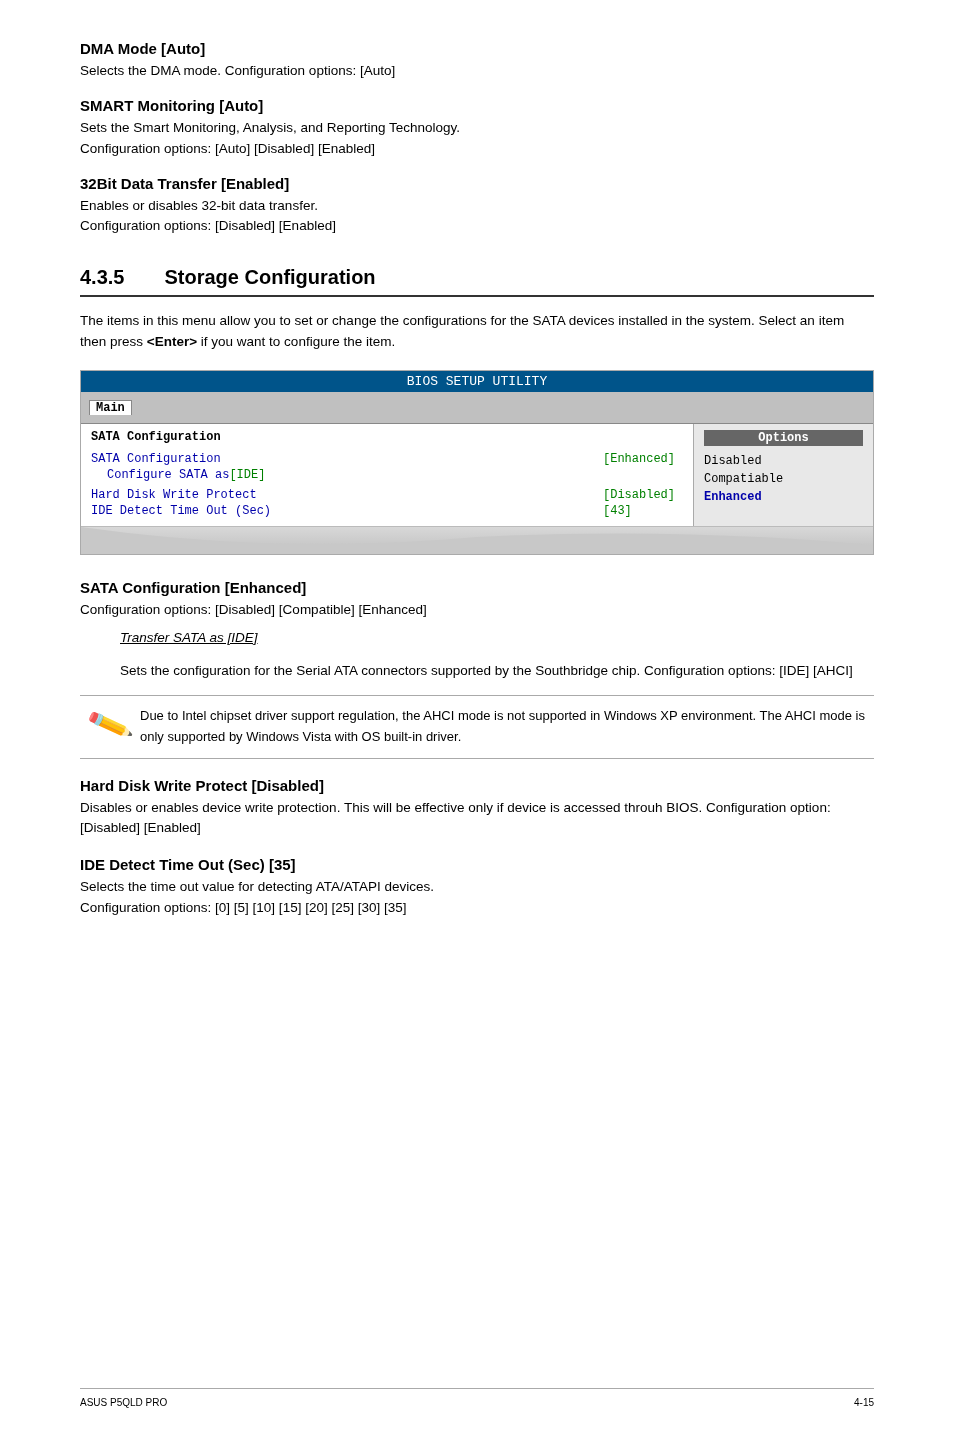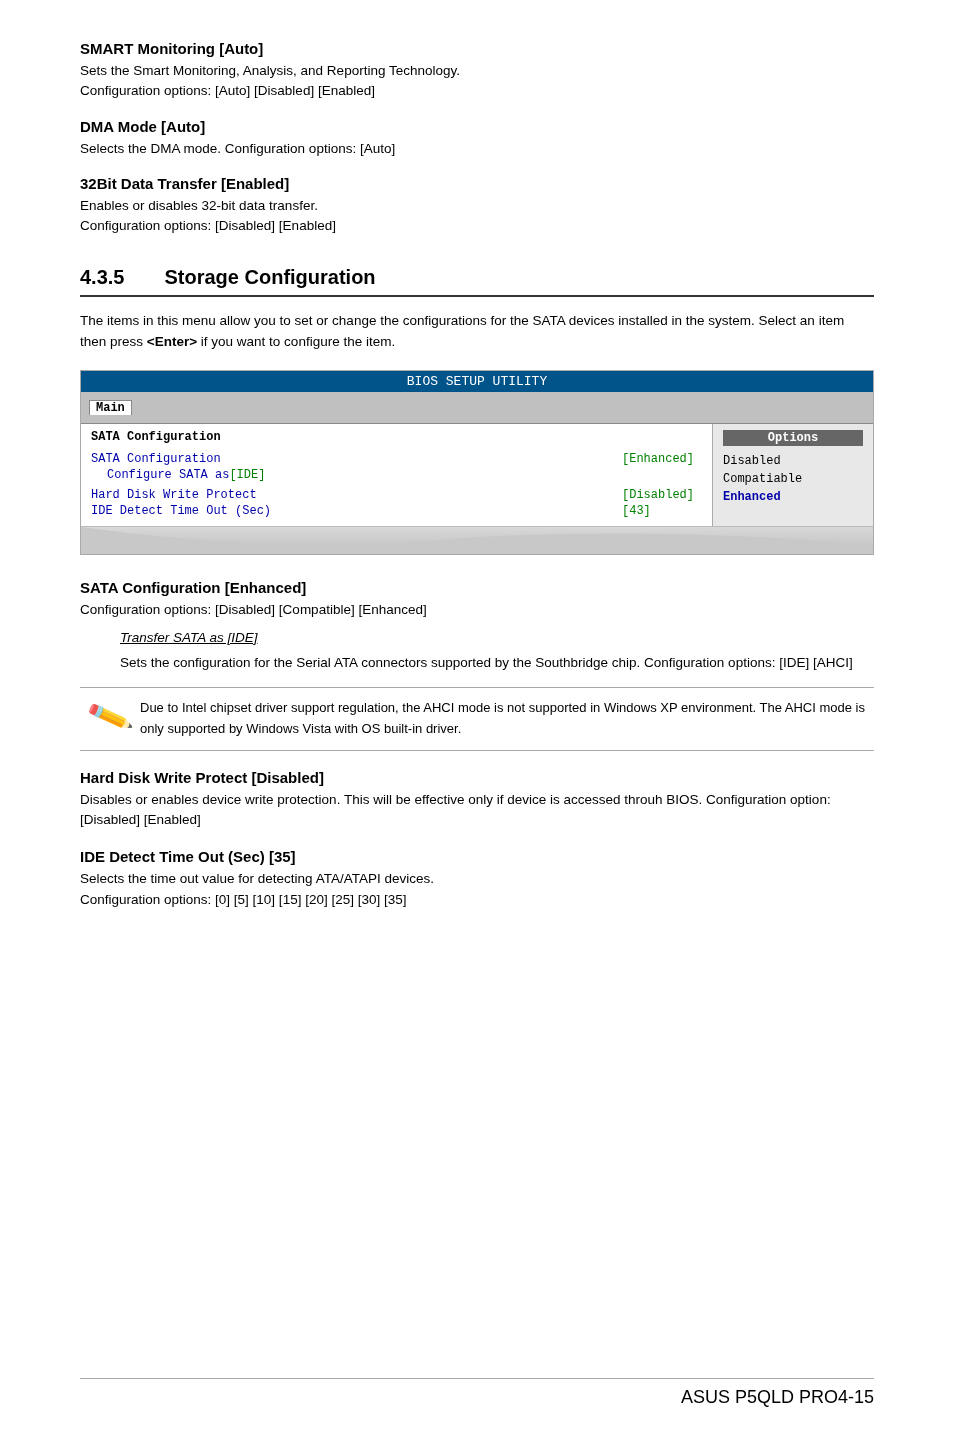--- a/index.html
+++ b/index.html
@@ -82,21 +82,21 @@
       display: flex;
       font-family: 'Courier New', monospace;
       font-size: 12px;
     }
     .bios-main {
       flex: 1;
       padding: 6px 10px;
       border-right: 1px solid #aaa;
     }
     .bios-options {
-      width: 160px;
+      width: 179px;
       padding: 6px 10px;
       background: #e8e8e8;
     }
     .bios-section-header {
       font-weight: bold;
       color: #000;
       margin-bottom: 8px;
       font-size: 12px;
     }
     .bios-options-header {
@@ -147,21 +147,21 @@
       line-height: 1.5;
     }
     .sub-italic {
       font-style: italic;
       text-decoration: underline;
       font-size: 13.5px;
       margin: 10px 0 2px 40px;
       display: block;
     }
     .sub-indent {
-      margin: 8px 0 10px 40px;
+      margin: 16px 0 10px 40px;
       font-size: 13.5px;
       line-height: 1.5;
     }
 
     
     .note-box {
       display: flex;
       border-top: 1px solid #aaa;
       border-bottom: 1px solid #aaa;
       padding: 10px 0;
@@ -188,41 +188,41 @@
 
     
     .page-footer {
       position: fixed;
       bottom: 30px;
       left: 80px;
       right: 80px;
       border-top: 1px solid #aaa;
       padding-top: 8px;
       display: flex;
-      justify-content: flex-end;
-      font-size: 18px;
+      justify-content: space-between;
+      font-size: 10px;
     }
 
     .entry-block {
       margin-bottom: 14px;
     }
   </style>
 </head>
 <body>
 
 <div>
 
   <div class="entry-block">
+    <div class="section-heading">DMA Mode [Auto]</div>
+    <div class="section-text">Selects the DMA mode. Configuration options: [Auto]</div>
+  </div>
+
+  <div class="entry-block">
     <div class="section-heading">SMART Monitoring [Auto]</div>
     <div class="section-text">Sets the Smart Monitoring, Analysis, and Reporting Technology.<br>Configuration options: [Auto] [Disabled] [Enabled]</div>
-  </div>
-
-  <div class="entry-block">
-    <div class="section-heading">DMA Mode [Auto]</div>
-    <div class="section-text">Selects the DMA mode. Configuration options: [Auto]</div>
   </div>
 
   <div class="entry-block">
     <div class="section-heading">32Bit Data Transfer [Enabled]</div>
     <div class="section-text">Enables or disables 32-bit data transfer.<br>Configuration options: [Disabled] [Enabled]</div>
   </div>
 </div>
 
 <div class="major-section">
   <div class="major-section-header">

